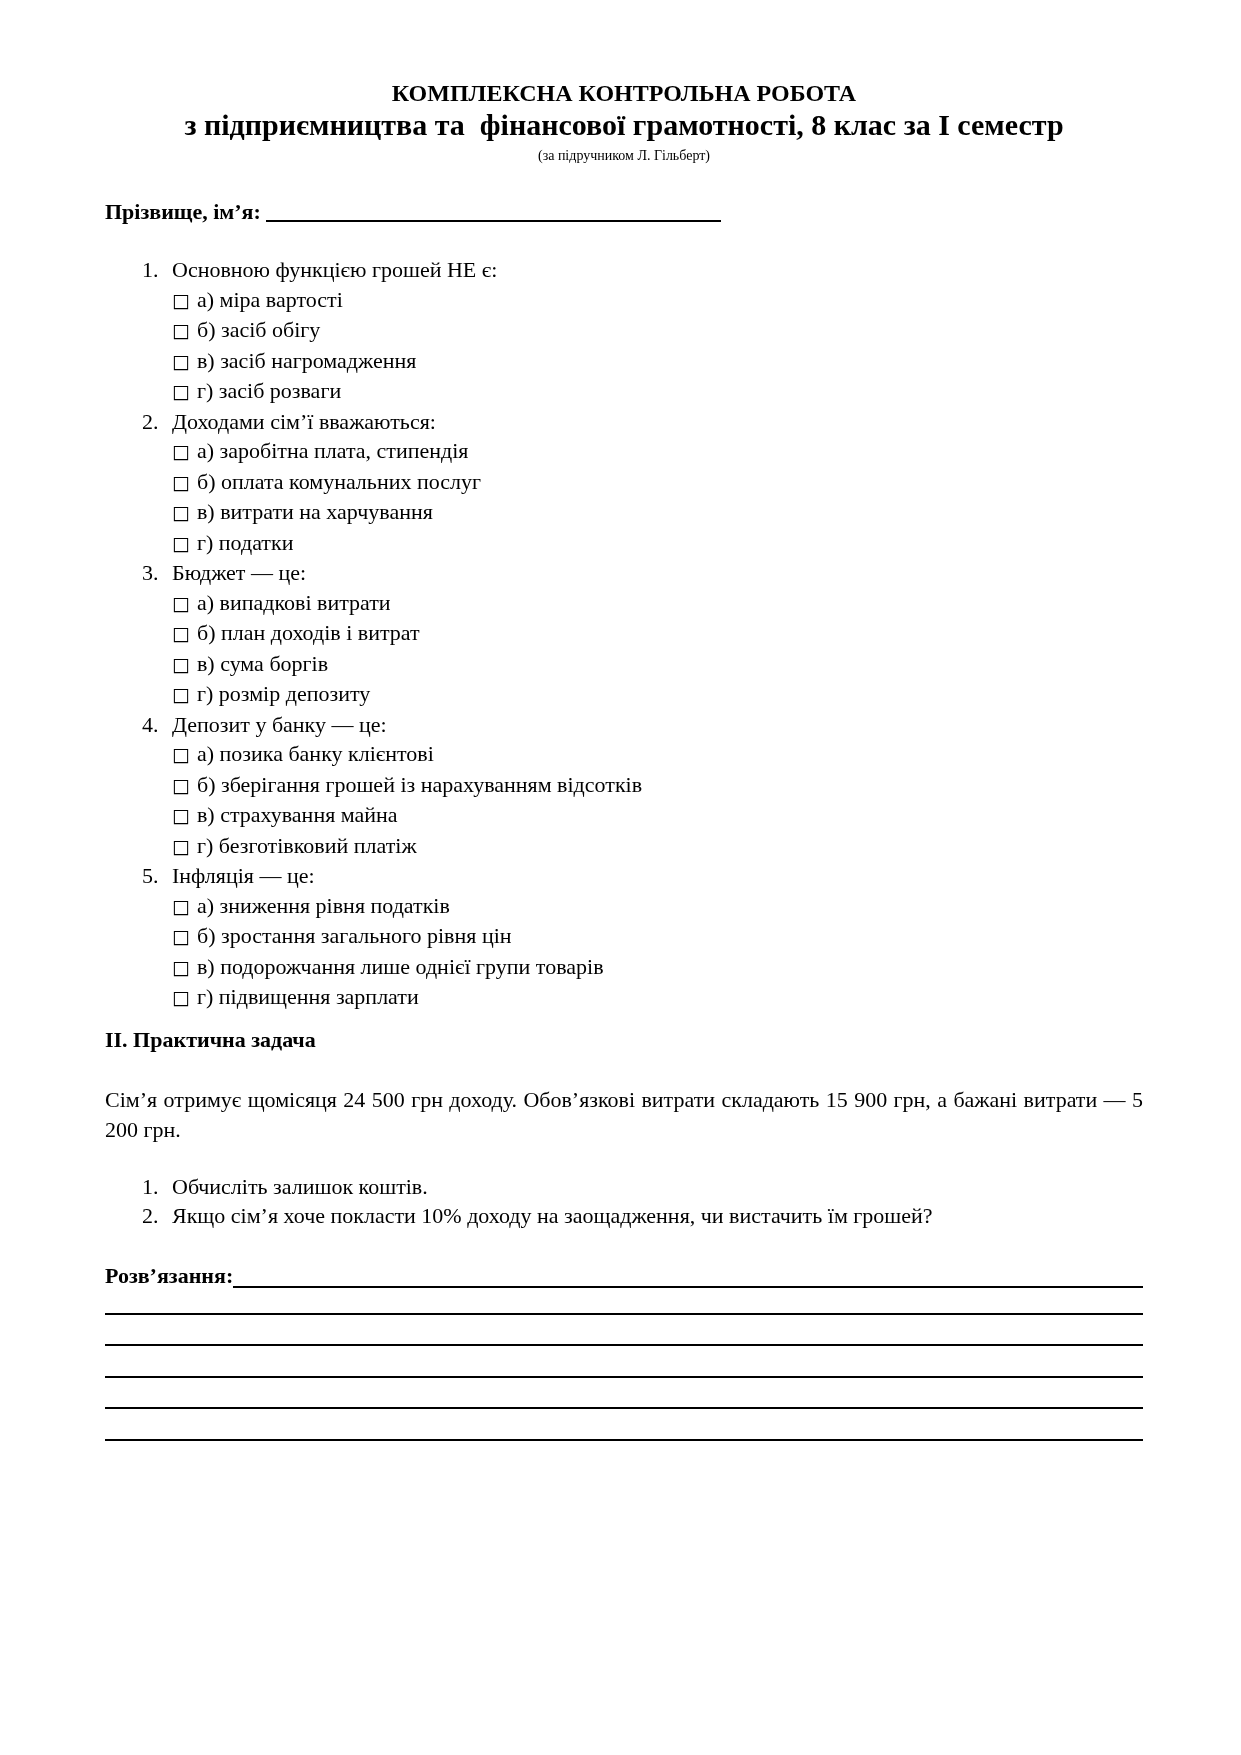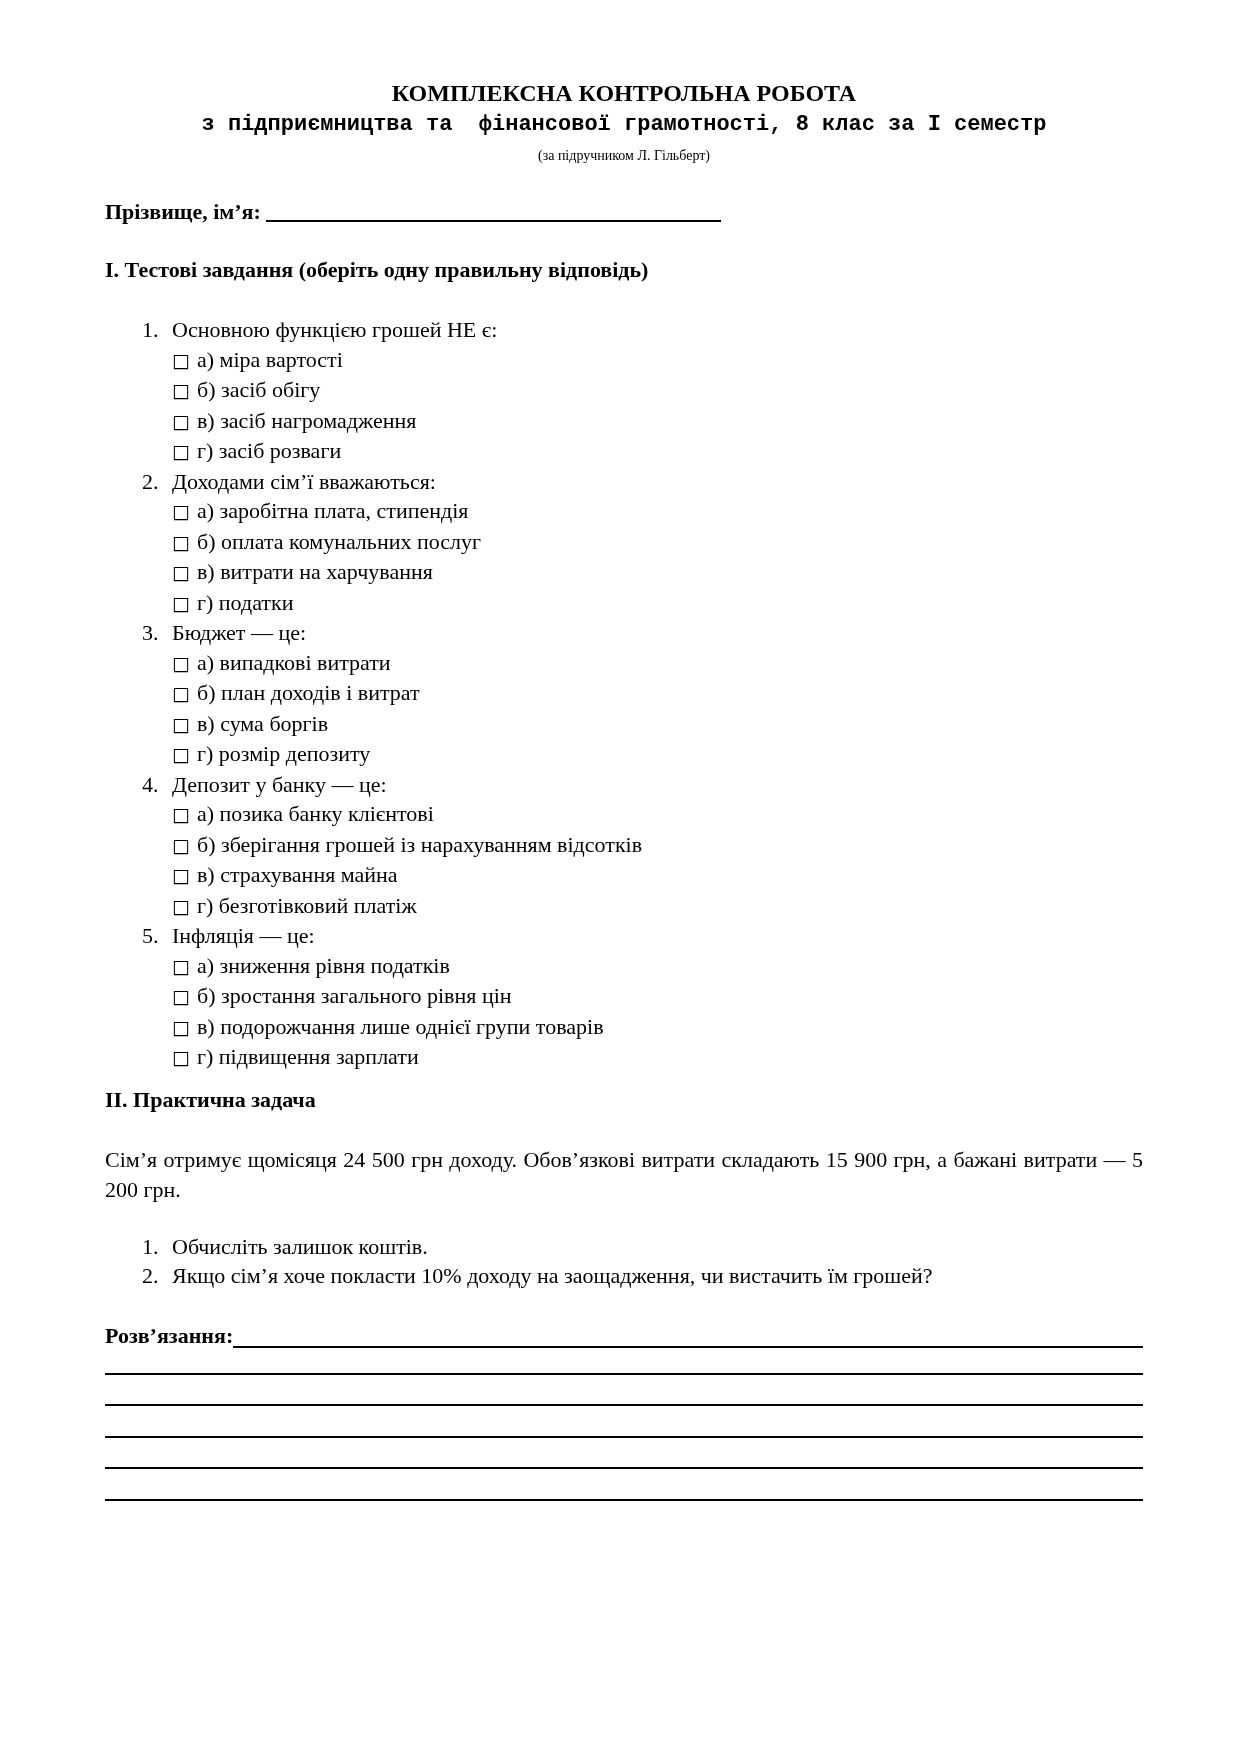--- a/index.html
+++ b/index.html
@@ -16,21 +16,21 @@
     height: 1343px;
     padding: 78px 98px 0 105px;
     font-size: 22px;
     line-height: 29.5px;
   }
   .bold { font-weight: bold; }
 
   
   .doc-header { text-align: center; margin-bottom: 26px; }
   .doc-title   { font-size: 24px; font-weight: bold; line-height: 31px; }
-  .doc-subtitle{ font-size: 22px; font-weight: bold; line-height: 31px; white-space: pre-wrap; font-family: Liberation Mono, monospace; }
+  .doc-subtitle{ font-size: 30px; font-weight: bold; line-height: 31px; white-space: pre-wrap; }
   .doc-edition { font-size: 14px; line-height: 31px; }
 
   
   .fill-line {
     display: inline-block;
     border-bottom: 2px solid #000;
     height: 18px;
     position: relative;
     top: 3px;
   }
@@ -77,21 +77,20 @@
     <div class="doc-edition">(за підручником Л. Гільберт)</div>
   </div>
 
   <div class="field-row">
     <span class="bold">Прізвище, ім’я:</span>
     <span class="fill-line" style="width:455px"></span>
   </div>
 
 
 
-  <div class="section-heading first">І. Тестові завдання (оберіть одну правильну відповідь)</div>
 
   <div class="qlist">
 
     <div class="q-line">
       <span class="q-num">1.</span>
       <span>Основною функцією грошей НЕ є:</span>
     </div>
     <div class="opt-line"><span class="checkbox">□</span><span>а) міра вартості</span></div>
     <div class="opt-line"><span class="checkbox">□</span><span>б) засіб обігу</span></div>
     <div class="opt-line"><span class="checkbox">□</span><span>в) засіб нагромадження</span></div>

